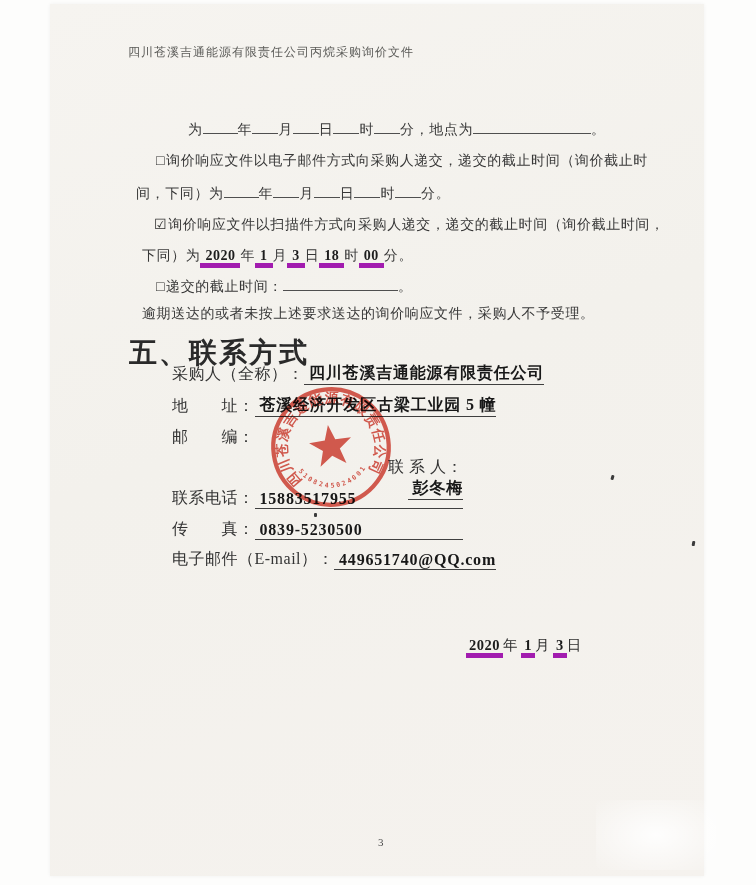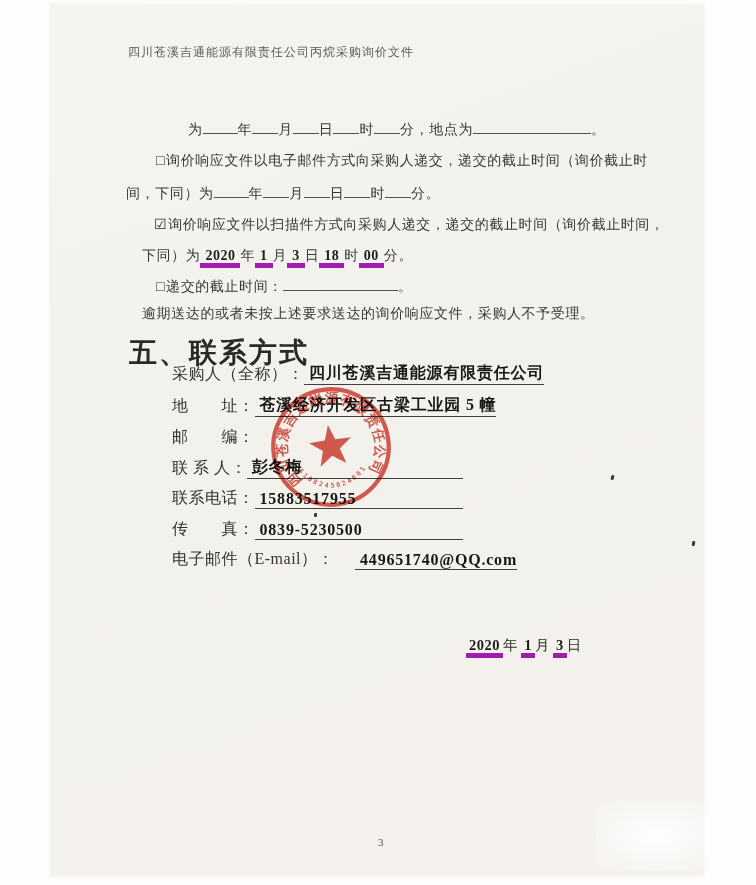--- a/index.html
+++ b/index.html
@@ -78,21 +78,21 @@
   <div class="doc-header">四川苍溪吉通能源有限责任公司丙烷采购询价文件</div>
 
   <div class="line" style="left:188px;top:120px;">
     <span>为</span><span class="blank b35"></span><span>年</span><span class="blank b26"></span><span>月</span><span class="blank b26"></span><span>日</span><span class="blank b26"></span><span>时</span><span class="blank b26"></span><span>分，地点为</span><span class="blank b118"></span><span>。</span>
   </div>
 
   <div class="line" style="left:156px;top:152px;">
     <span class="checkbox">□</span><span>询价响应文件以电子邮件方式向采购人递交，递交的截止时间（询价截止时</span>
   </div>
 
-  <div class="line" style="left:126px;top:184px;">
+  <div class="line" style="left:136px;top:184px;">
     <span>间，下同）为</span><span class="blank b35"></span><span>年</span><span class="blank b26"></span><span>月</span><span class="blank b26"></span><span>日</span><span class="blank b26"></span><span>时</span><span class="blank b26"></span><span>分。</span>
   </div>
 
   <div class="line" style="left:154px;top:216px;">
     <span class="checkbox">☑</span><span>询价响应文件以扫描件方式向采购人递交，递交的截止时间（询价截止时间，</span>
   </div>
 
   <div class="line" style="left:142px;top:247px;">
     <span>下同）为</span><span class="fv">2020</span><span>年</span><span class="fv">1</span><span>月</span><span class="fv">3</span><span>日</span><span class="fv">18</span><span>时</span><span class="fv">00</span><span>分。</span>
   </div>
@@ -111,33 +111,33 @@
     <span class="c-label">采购人（全称）：</span>
     <span class="c-value">四川苍溪吉通能源有限责任公司</span>
   </div>
   <div class="c-row" style="top:395px;">
     <span class="c-label">地　　址：</span>
     <span class="c-value">苍溪经济开发区古梁工业园 5 幢</span>
   </div>
   <div class="c-row" style="top:427px;">
     <span class="c-label">邮　　编：</span>
   </div>
-  <div class="c-row" style="top:457px;">
+  <div class="c-row" style="top:457px;flex-direction:column;">
     <span class="c-label">联 系 人：</span>
     <span class="c-value">彭冬梅</span>
   </div>
   <div class="c-row" style="top:488px;">
     <span class="c-label">联系电话：</span>
     <span class="c-value">15883517955</span>
   </div>
   <div class="c-row" style="top:519px;">
     <span class="c-label">传　　真：</span>
     <span class="c-value">0839-5230500</span>
   </div>
-  <div class="c-row" style="top:549px;width:283px;gap:21px;">
+  <div class="c-row" style="top:549px;width:283px;">
     <span class="c-label">电子邮件（E-mail）：</span>
     <span class="c-value">449651740@QQ.com</span>
   </div>
 
   <svg class="seal" viewBox="0 0 160 160">
     <g fill="none" stroke="#d6473b">
       <circle cx="80" cy="80" r="57" stroke-width="4.2"></circle>
     </g>
     <polygon points="80,58 85.2,72.9 100.9,73.2 88.4,82.7 92.9,97.8 80,88.8 67.1,97.8 71.6,82.7 59.1,73.2 74.8,72.9" fill="#d6473b"></polygon>
     <defs>

